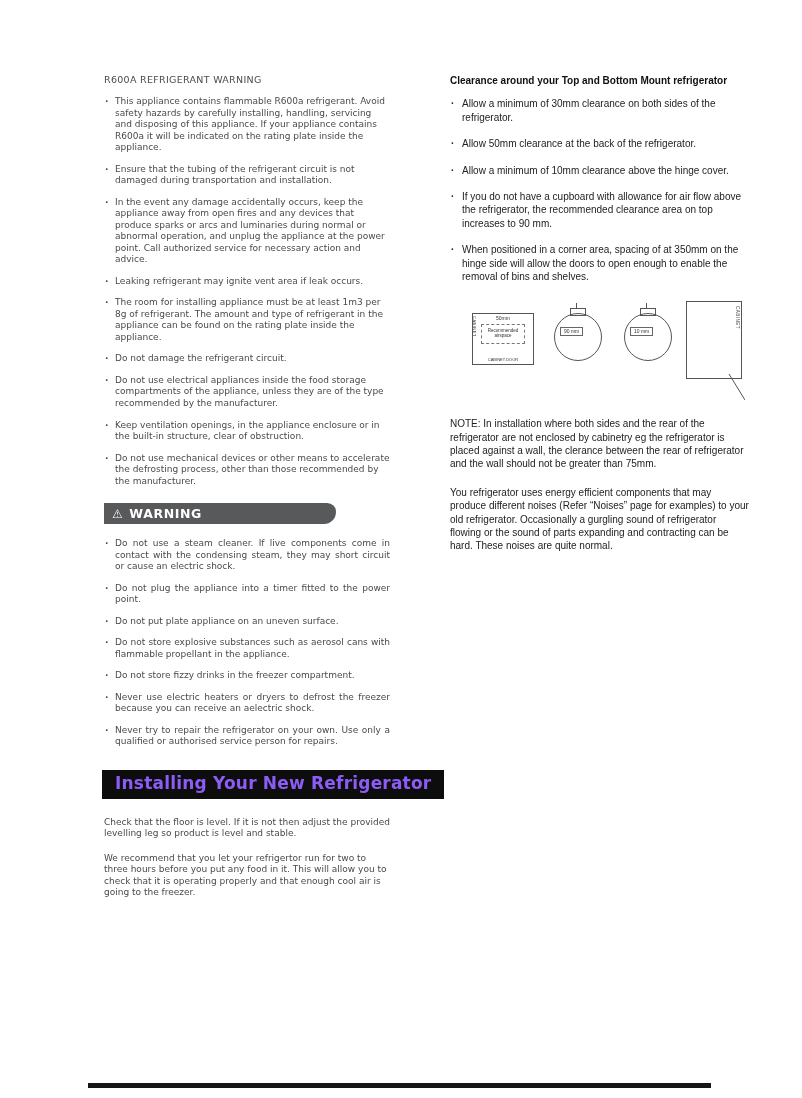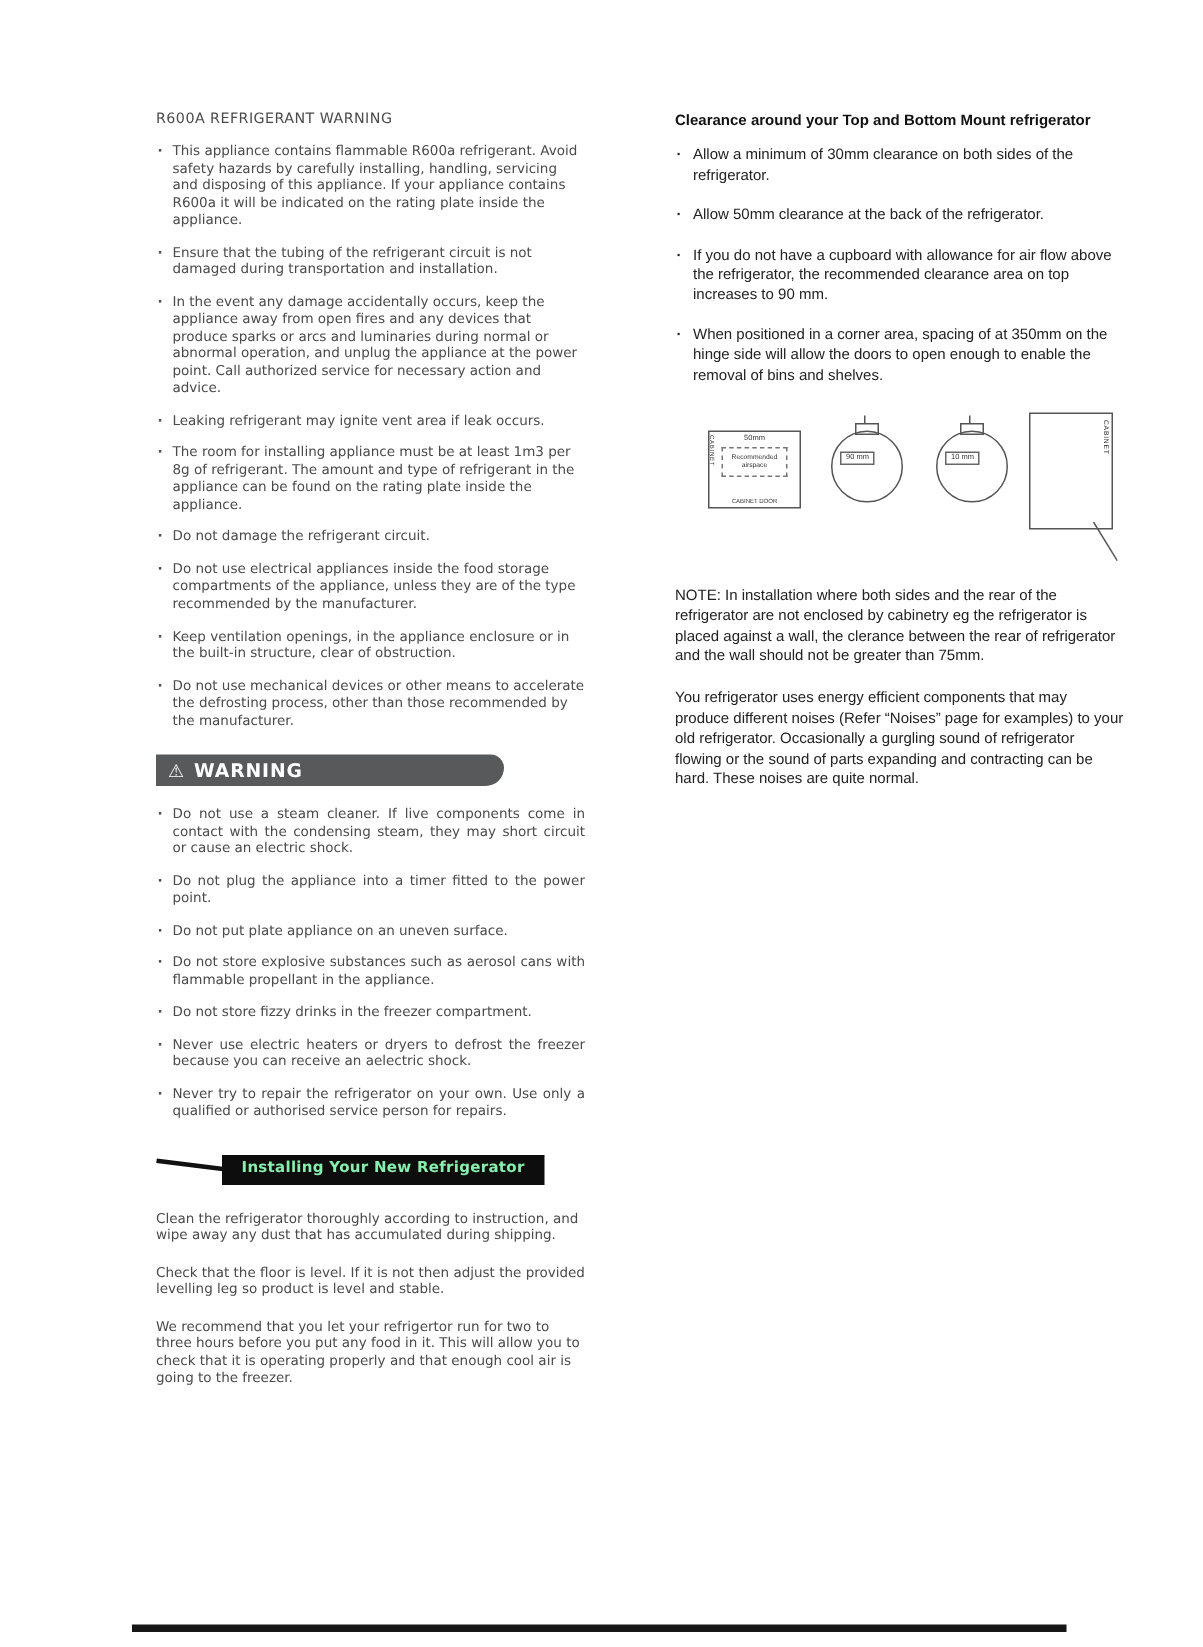--- a/index.html
+++ b/index.html
@@ -54,22 +54,22 @@
   ul.bullets.justified li { text-align:justify; }
   .install-heading {
     display:flex; align-items:center; margin:22px 0 18px 0;
   }
   .install-heading .lead-line {
     width:46px; height:3px; background:#111;
     transform:rotate(7deg); transform-origin:right center;
     margin-right:-2px;
   }
   .install-heading .heading-box {
-    background:#0d0d0d; color:#86efac;
-    font-weight:bold; font-size:10px;
+    background:#0d0d0d; color:#8b5cf6;
+    font-weight:bold; font-size:17px;
     padding:3px 13px 4px 13px; letter-spacing:0.2px;
     white-space:nowrap;
   }
   .para { margin:0 0 13px 0; }
   .note-para, .noise-para { margin:0 0 15px 0; }
   
   .diagram-row {
     display:flex; align-items:flex-start;
     margin:18px 0 20px 22px; gap:12px; height:96px;
   }
@@ -157,33 +157,33 @@
       <li>Do not store fizzy drinks in the freezer compartment.</li>
       <li>Never use electric heaters or dryers to defrost the freezer because you can receive an aelectric shock.</li>
       <li>Never try to repair the refrigerator on your own. Use only a qualified or authorised service person for repairs.</li>
     </ul>
 
     <div class="install-heading">
       <span class="lead-line"></span>
       <span class="heading-box">Installing Your New Refrigerator</span>
     </div>
 
-    <p class="para">Clean the refrigerator thoroughly according to instruction, and wipe away any dust that has accumulated during shipping.</p>
     <p class="para">Check that the floor is level. If it is not then adjust the provided levelling leg so product is level and stable.</p>
     <p class="para">We recommend  that you  let your refrigertor  run for two to three hours before you put any food in it. This will allow you to  check that it is operating properly and that enough cool air is going to the freezer.</p>
 
   </div>
 
   <div class="col-right">
 
     <h2 class="right-title">Clearance around your Top and Bottom Mount refrigerator</h2>
 
     <ul class="bullets">
       <li>Allow a minimum of 30mm clearance on both sides of the refrigerator.</li>
       <li>Allow 50mm clearance at the back of the refrigerator.</li>
+      <li>Allow a minimum of 10mm clearance above the hinge cover.</li>
       <li>If you do not have a cupboard with allowance for air flow above the refrigerator, the recommended clearance area on top increases to 90 mm.</li>
       <li>When positioned in a corner area, spacing of at 350mm on the hinge side will allow the doors to open enough to enable the removal of bins and shelves.</li>
     </ul>
 
     <div class="diagram-row">
 
       <div class="fig fig1">
         <div class="dim-top">50mm</div>
         <div class="airspace">Recommended airspace</div>
         <div class="cab-door">CABINET DOOR</div>

